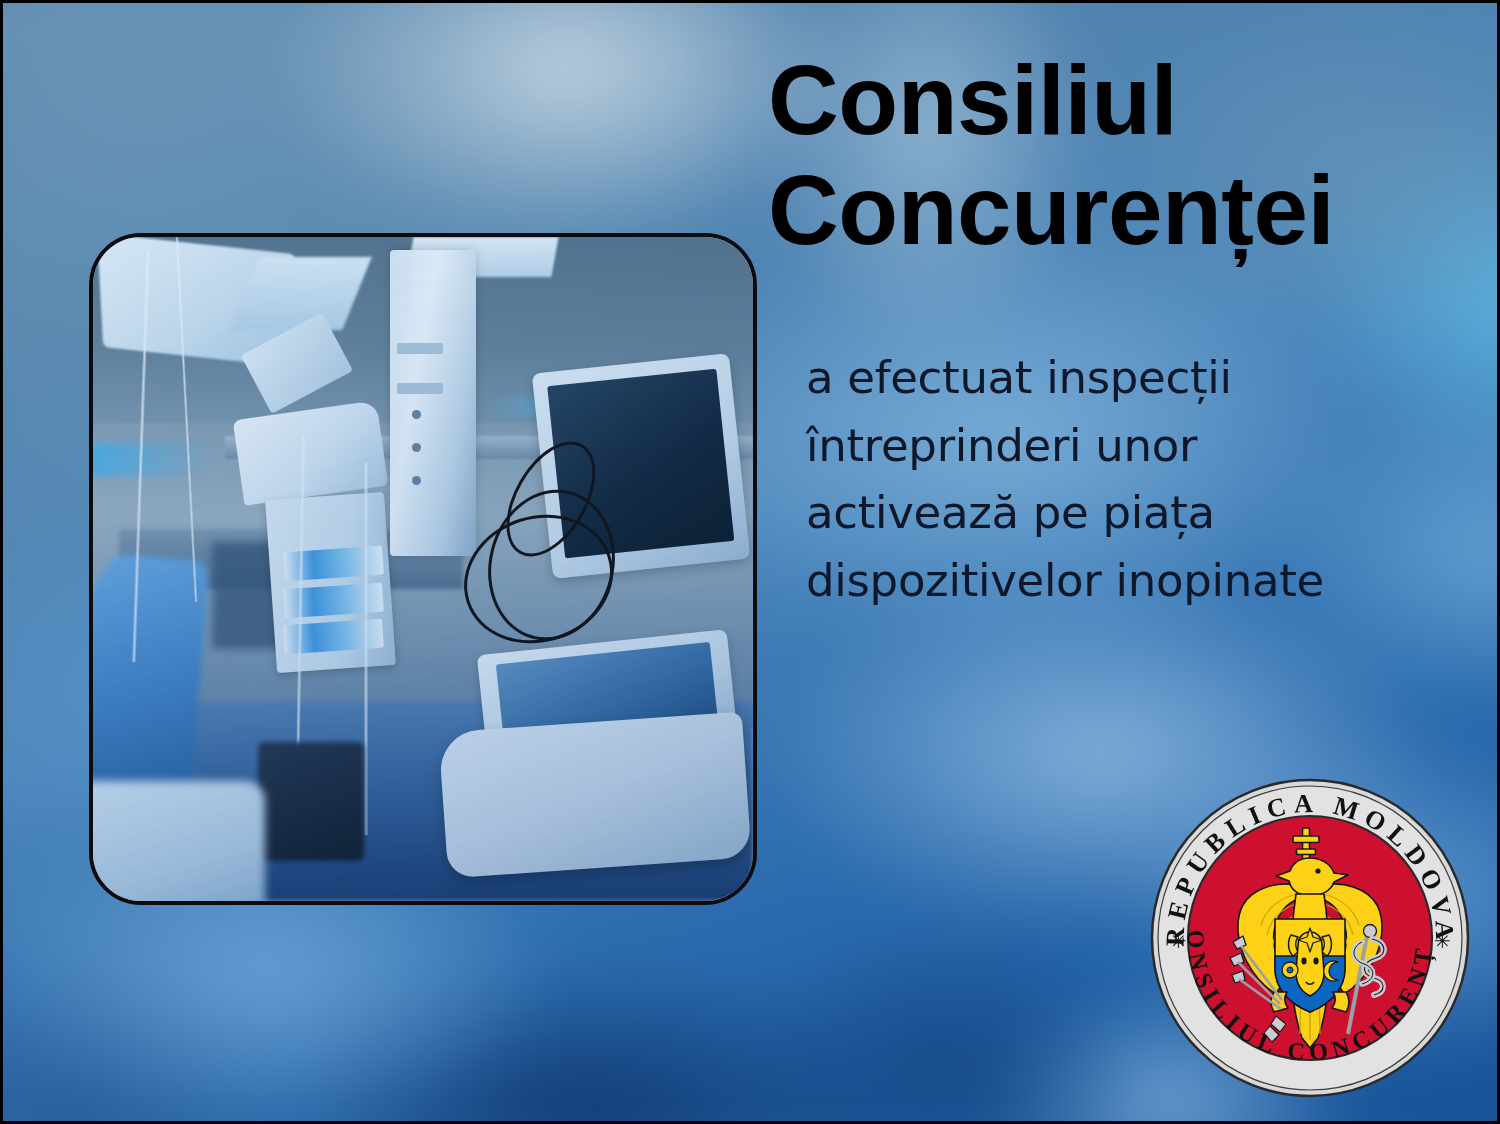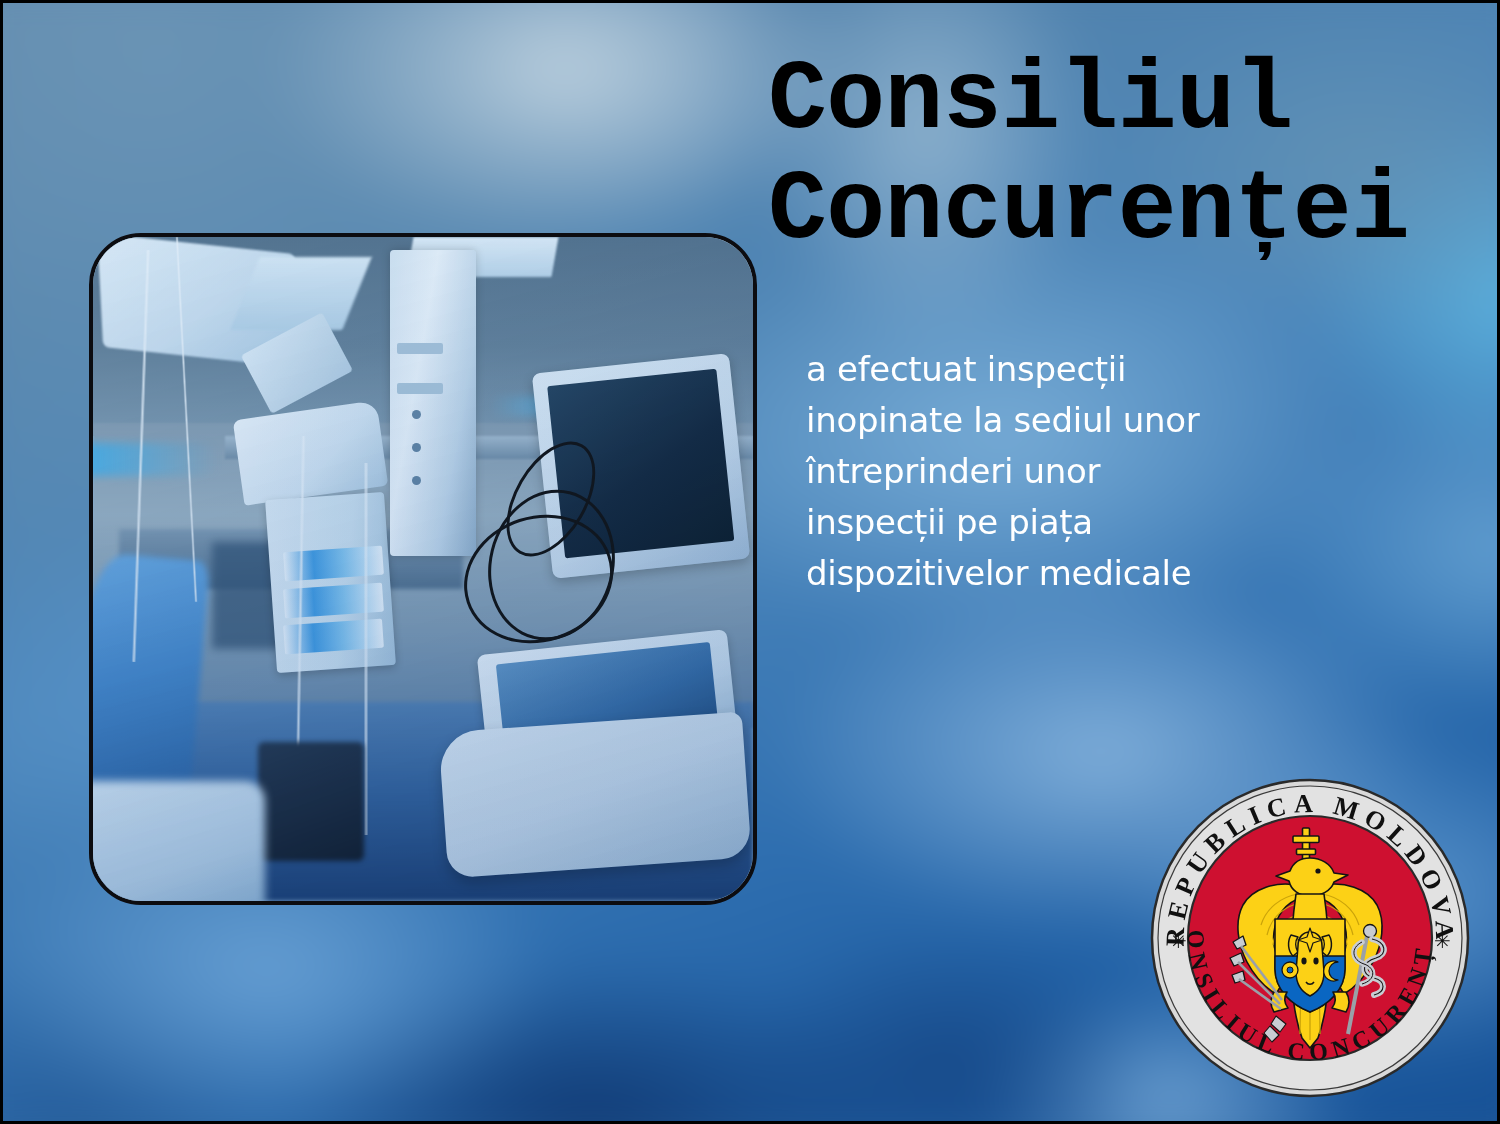--- a/index.html
+++ b/index.html
@@ -227,39 +227,39 @@
     background: linear-gradient(165deg, rgba(70,150,215,.16) 0%, rgba(40,110,185,.26) 60%, rgba(20,80,150,.34) 100%);
     mix-blend-mode: multiply;
   }
 
   
   .headline {
     position: absolute;
     left: 768px;
     top: 46px;
     width: 700px;
-    font-family: Liberation Mono, monospace;
+    font-family: Liberation Sans, sans-serif;
     font-weight: bold;
     font-size: 98px;
     line-height: 1.12;
     letter-spacing: -0.5px;
     color: #000000;
   }
 
   
   .body-copy {
     position: absolute;
     left: 806px;
     top: 344px;
     width: 640px;
     font-family: "DejaVu Sans", "Liberation Sans", sans-serif;
     font-weight: 400;
-    font-size: 34px;
+    font-size: 45px;
     line-height: 1.50;
-    color: #ffffff;
+    color: #0f172a;
     letter-spacing: -0.3px;
   }
   .body-copy .ln { display: block; white-space: nowrap; }
 
   
   .seal {
     position: absolute;
     left: 1148px;
     top: 776px;
     width: 324px;
@@ -328,24 +328,23 @@
     </div>
   </div>
 
   <div class="headline">
     <div>Consiliul</div>
     <div>Concurenței</div>
   </div>
 
   <div class="body-copy">
     <span class="ln">a efectuat inspecții</span>
-    <span class="ln">inopinate la sediul unor</span>
     <span class="ln">întreprinderi unor</span>
-    <span class="ln">inspecții pe piața</span>
-    <span class="ln">dispozitivelor medicale</span>
+    <span class="ln">activează pe piața</span>
+    <span class="ln">dispozitivelor inopinate</span>
   </div>
 
   <div class="seal">
     <svg viewBox="0 0 324 324" xmlns="http://www.w3.org/2000/svg">
       <defs>
         <path id="arcTop" d="M 36,162 A 126,126 0 0 1 288,162"></path>
         <path id="arcBottom" d="M 40,162 A 122,122 0 0 0 284,162"></path>
       </defs>
 
       <circle cx="162" cy="162" r="158" fill="#d9d9d9" stroke="#2a2a2a" stroke-width="2.5"></circle>

